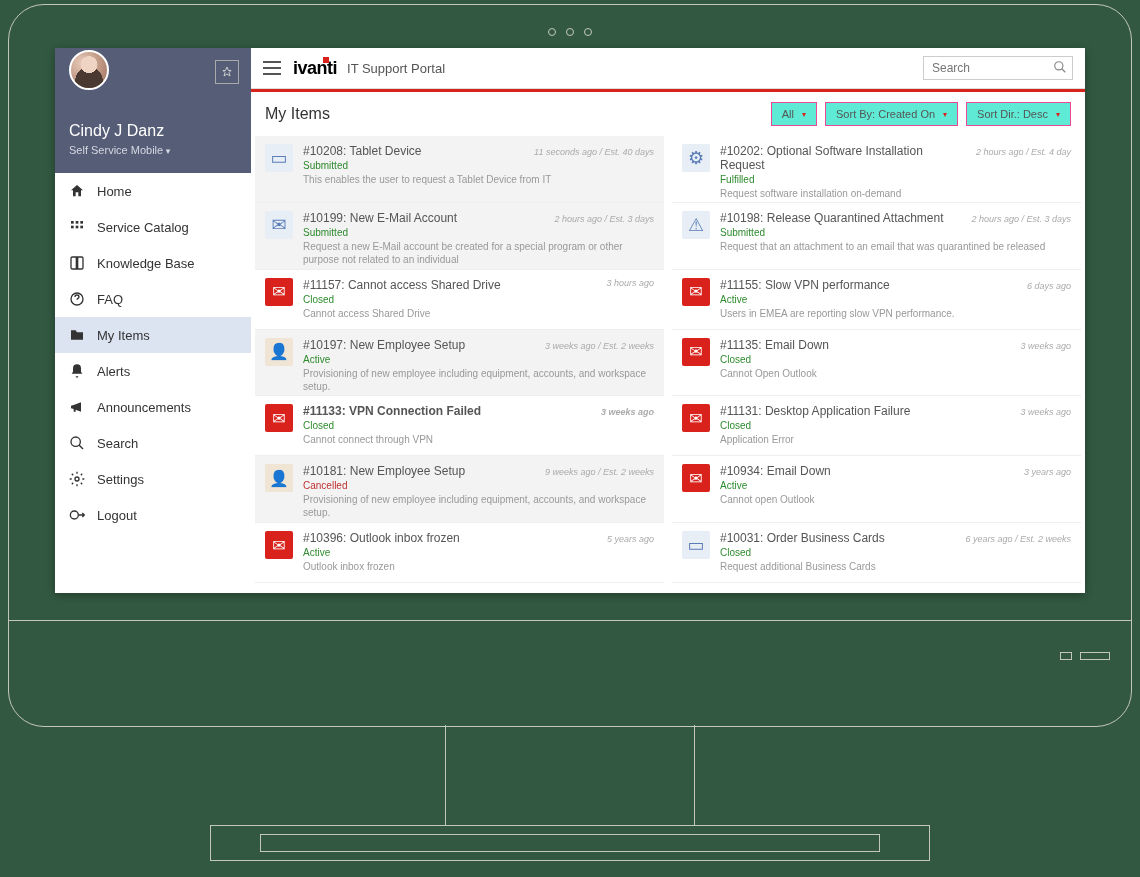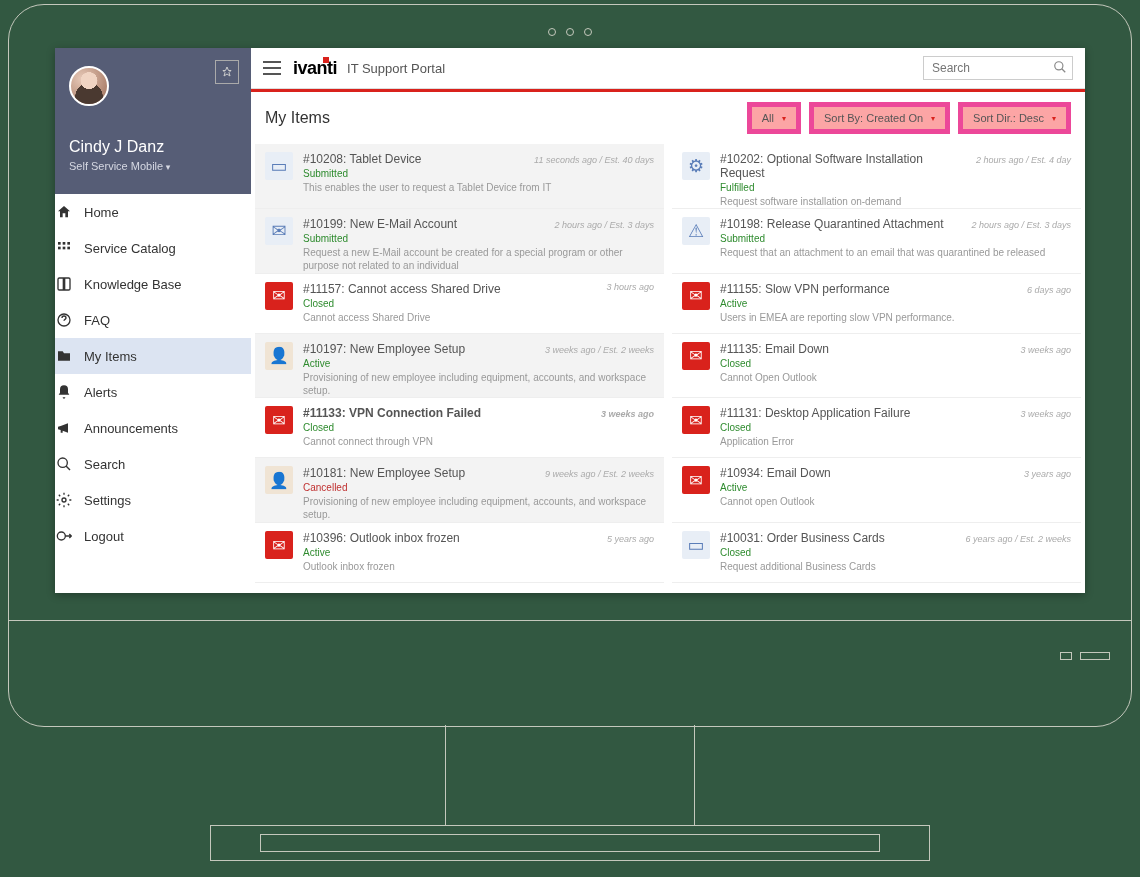--- a/index.html
+++ b/index.html
@@ -18,48 +18,48 @@
   .stand-inner { width:620px; height:18px; border:1px solid #c4c8bc; }
   
   .dots-top { position:absolute; top:28px; left:50%; transform:translateX(-50%); display:flex; gap:10px; }
   .dot { width:8px; height:8px; border-radius:50%; border:1px solid #c4c8bc; }
   
   
   .app { position:absolute; top:48px; left:55px; width:1030px; height:545px; background:#fff; box-shadow:0 2px 8px rgba(0,0,0,.3); display:flex; overflow:hidden; }
   
   
   .sidebar { width:196px; background:#fff; display:flex; flex-direction:column; flex-shrink:0; }
-  .profile-block { background:#565d76; color:#fff; padding:18px 14px 14px 14px; position:relative; height:146px; }
+  .profile-block { background:#565d76; color:#fff; padding:2px 14px 14px 14px; position:relative; height:125px; }
   .avatar { width:40px; height:40px; border-radius:50%; border:2px solid #fff; background: radial-gradient(circle at 30% 30%, #e7c9b8, #9b6b55); display:inline-block; overflow:hidden; position:relative; }
   .avatar::after { content:""; position:absolute; inset:0; background: radial-gradient(circle at 50% 35%, #f0d4c3 28%, transparent 29%), radial-gradient(circle at 50% 80%, #4a3930 40%, transparent 41%); }
   .pin-btn { position:absolute; top:12px; right:12px; width:24px; height:24px; border:1px solid #aaa; display:flex; align-items:center; justify-content:center; color:#ccc; font-size:14px; cursor:pointer; }
   .username { font-size:16px; font-weight:400; margin-top:28px; }
   .rolesel { font-size:11px; color:#d5d8e2; margin-top:4px; cursor:pointer; }
   .rolesel::after { content:" ▾"; font-size:9px; }
   
   .nav { list-style:none; font-size:13px; color:#333; }
-  .nav li { display:flex; align-items:center; gap:12px; padding:10px 1px; cursor:pointer; }
+  .nav li { display:flex; align-items:center; gap:12px; padding:10px 14px; cursor:pointer; }
   .nav li.active { background:#dce4f2; }
   .nav .ic { width:16px; height:16px; display:inline-flex; align-items:center; justify-content:center; color:#333; }
   
   
   .main { flex:1; display:flex; flex-direction:column; overflow:hidden; }
   .topbar { display:flex; align-items:center; gap:10px; padding:8px 12px; border-bottom:1px solid #ddd; }
   .hamb { width:20px; cursor:pointer; color:#555; }
   .brand { font-weight:700; font-size:18px; font-family: Arial, sans-serif; color:#000; position:relative; letter-spacing:-0.5px; }
   .brand .accent { position:absolute; width:6px; height:6px; background:#d9221c; top:-1px; right:8px; }
   .portal-title { font-size:13px; color:#555; }
   .searchbar { margin-left:auto; position:relative; }
   .searchbar input { width:150px; padding:4px 24px 4px 8px; border:1px solid #ccc; font-size:12px; }
   .searchbar .sicon { position:absolute; right:6px; top:4px; color:#888; }
   .redline { height:3px; background:#d9221c; }
   
   .page-head { display:flex; align-items:center; padding:10px 14px; gap:8px; }
   .page-title { font-size:16px; color:#333; flex:1; }
-  .filterbtn { background:#fca5a5; border:5px solid #ec4899; font-size:11px; color:#555; padding:5px 10px; cursor:pointer; display:inline-flex; align-items:center; gap:4px; }
+  .filterbtn { background:#5eead4; border:1px solid #ec4899; font-size:11px; color:#555; padding:5px 10px; cursor:pointer; display:inline-flex; align-items:center; gap:4px; }
   .filterbtn::after { content:"▾"; font-size:8px; color:#d9221c; margin-left:4px; }
   
   .items { flex:1; overflow:auto; display:grid; grid-template-columns:1fr 1fr; padding:0 4px 10px 4px; column-gap:8px; align-content:start; }
   .item { display:flex; gap:10px; padding:8px 10px; border-bottom:1px solid #eee; min-height:60px; }
   .item.highlight { background:#f3f3f3; }
   .item-icon { width:28px; height:28px; flex-shrink:0; display:flex; align-items:center; justify-content:center; border-radius:2px; font-size:16px; }
   .item-icon.red { background:#d9221c; color:#fff; }
   .item-icon.svc { background:#e8eef6; color:#5a7db8; font-size:18px; }
   .item-icon.person { background:#f0e4d4; color:#9b7b4a; }
   .item-body { flex:1; min-width:0; }

